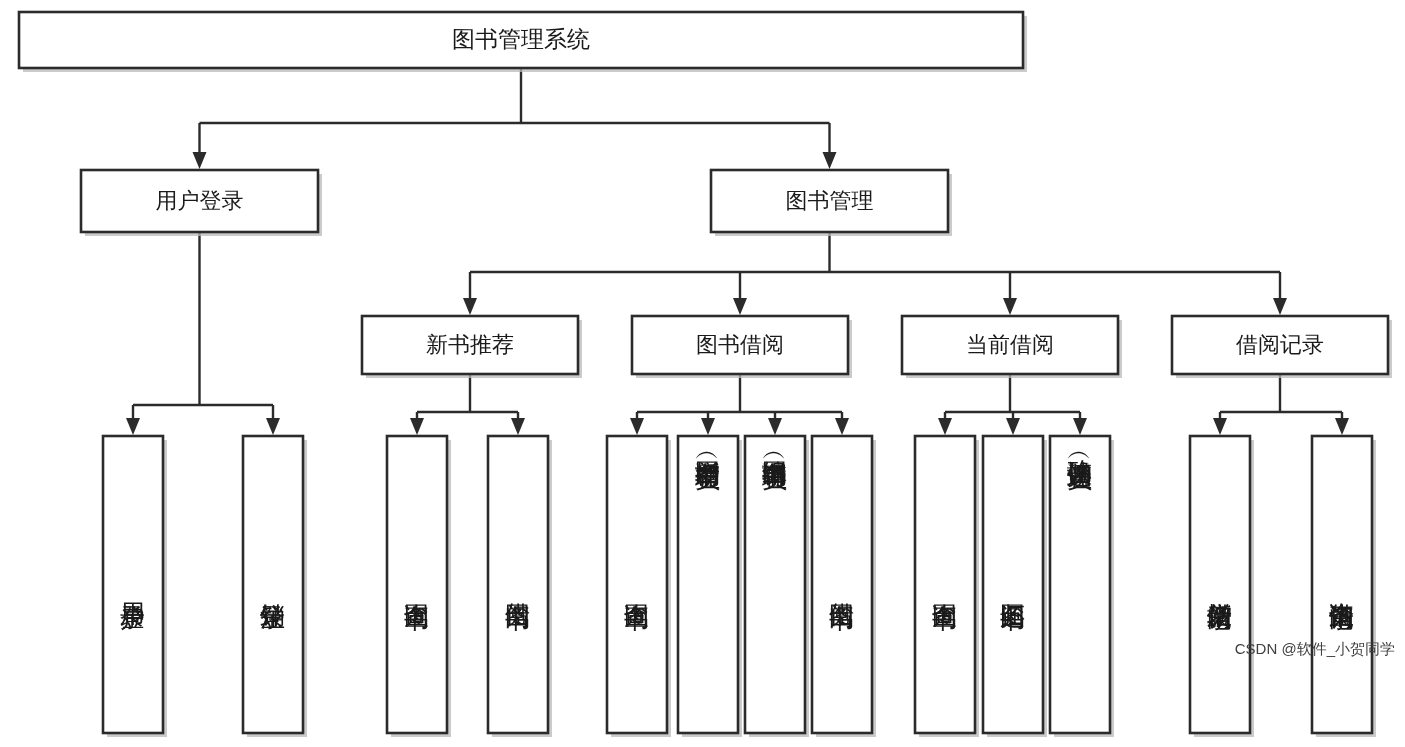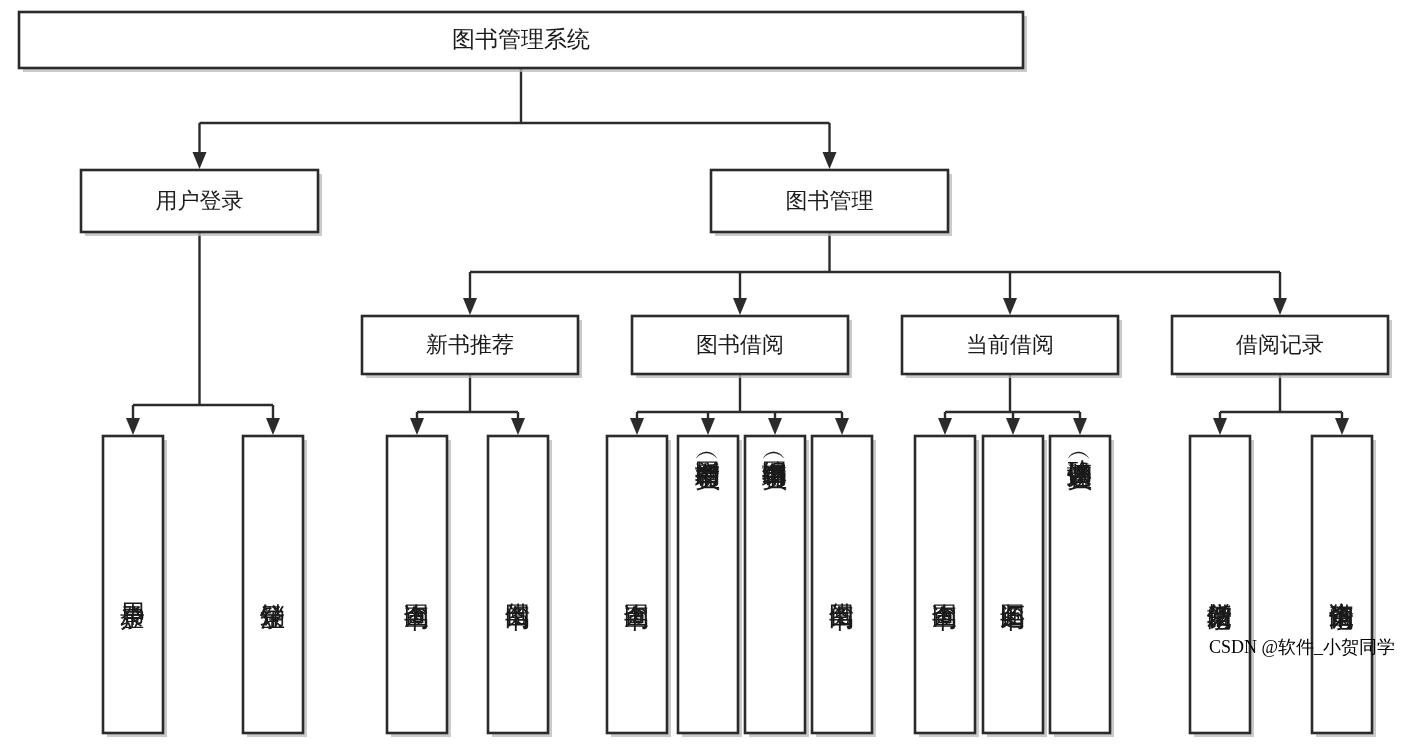--- a/index.html
+++ b/index.html
@@ -75,23 +75,23 @@
     white-space: nowrap;
     text-align: center;
   }
   .vert-label.top-align {
     align-self: flex-start;
   }
   .watermark {
     position: absolute;
     right: 10px;
     bottom: 5px;
-    font-family: Liberation Serif, serif;
-    font-size: 18px;
-    color: #000000;
+    font-family: Liberation Sans, sans-serif;
+    font-size: 15px;
+    color: #404040;
     white-space: nowrap;
     pointer-events: none;
   }
 </style>
 </head>
 <body>
 
 <div id="diagram-root">
 
   <svg class="diagram-canvas" viewBox="0 0 1405 747">

